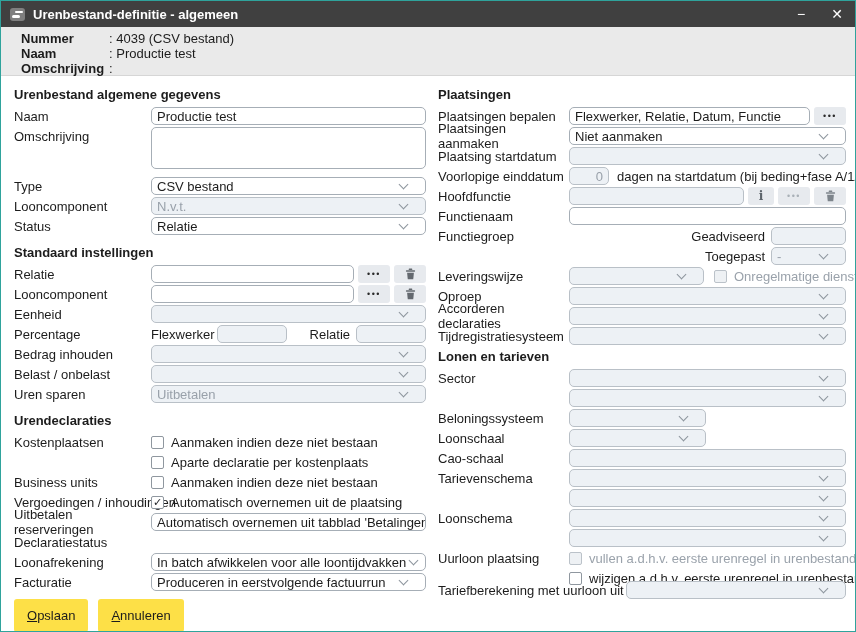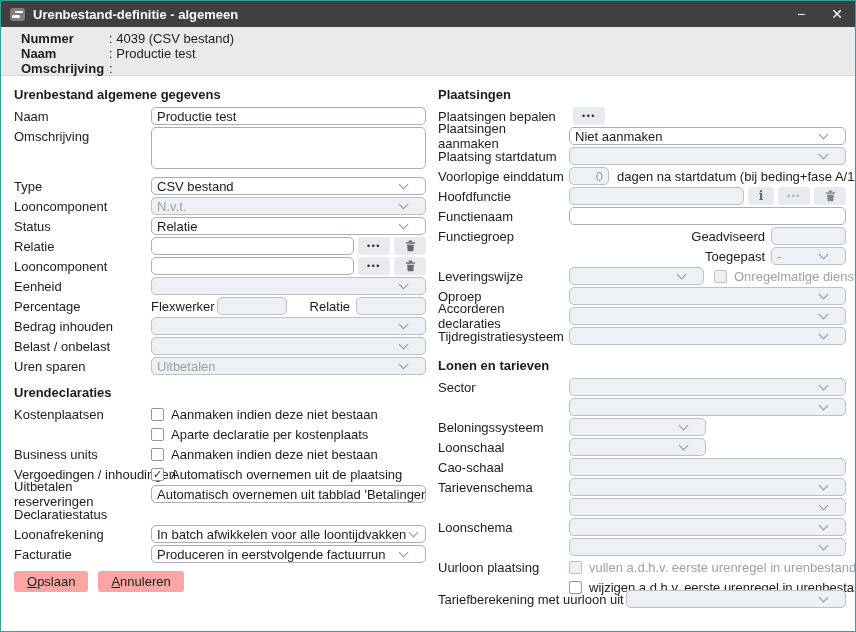--- a/index.html
+++ b/index.html
@@ -28,21 +28,21 @@
   .win-btn { color:#fff; font-size:14px; margin-left:18px; line-height:1; }
   
   .header { background:#eaeaea; height:49px; padding:4px 8px 0; border-bottom:1px solid #d6d6d6; }
   .hrow { display:flex; height:15px; align-items:center;padding-left:12px; }
   .hlabel { font-weight:bold; width:88px; flex:none; }
   
   .col { position:absolute; }
   .col-left  { left:13px;  top:86px; width:412px; }
   .col-right { left:437px; top:86px; width:408px; }
   .sec { font-weight:bold; height:16px; margin-bottom:4px; }
-  .mt10 { margin-top:10px; } .mt12 { margin-top:13px; }
+  .mt10 { margin-top:10px; } .mt12 { margin-top:4px; }
   .row { display:flex; align-items:center; height:18px; margin-bottom:2px; }
   .row.tall { height:42px; align-items:flex-start; margin-bottom:8px; }
   .row.tall .lbl { padding-top:2px; } .gap2 { height:2px; }
   .lbl { width:137px; flex:none; }
   .col-right .lbl { width:131px; }
   .lbl-wide { width:188px; flex:none; }
   
   .inp, .sel {
     height:18px; border:1px solid #a6aeb6; border-radius:5px; background:#fff;
     padding:0 5px; display:flex; align-items:center; overflow:hidden;
@@ -69,21 +69,21 @@
     margin-right:7px; flex:none; display:flex; align-items:center; justify-content:center;
     font-size:11px; line-height:1; color:#23262a; }
   .cb.dis { background:#eef1f4; border-color:#bbc2c9; }
   .cbl { white-space:nowrap; }
   .cbl.gray { color:#9aa2ab; }
   .suffix { margin-left:8px; white-space:nowrap; }
   .spacer { flex:1; }
   .rlbl { margin-right:6px; white-space:nowrap; }
   
   .btnrow { margin-top:8px; display:flex; }
-  .btn-main { height:21px; background:#fca5a5; border-radius:3px; padding:0 13px;
+  .btn-main { height:33px; background:#fde047; border-radius:3px; padding:0 13px;
     display:inline-flex; align-items:center; margin-right:10px; }
   .btn-main span { display:block; }
   .btn-main span::first-letter { text-decoration:underline; }
 </style>
 </head>
 <body>
 
 <div class="window">
 
   <div class="titlebar">
@@ -142,20 +142,21 @@
       </div>
 
     <div class="row">
         <span class="lbl">Status</span>
       <div class="sel">
           <span>Relatie</span>
           <span class="chev"></span>
         </div>
       </div>
 
+    <div class="sec mt10">Standaard instellingen</div>
 
     <div class="row">
         <span class="lbl">Relatie</span>
       <div class="inp"></div>
       <span class="btn-sm">
           <span class="dots">•••</span>
         </span>
       <span class="btn-sm">
           <svg width="11" height="12" viewBox="0 0 12 13">
             <rect x="1" y="2.4" width="10" height="1.6" rx=".5" fill="currentColor"></rect>
@@ -282,20 +283,21 @@
           <span>Annuleren</span>
         </span>
     </div>
   </div>
 
   <div class="col col-right">
     <div class="sec">Plaatsingen</div>
 
     <div class="row">
         <span class="lbl">Plaatsingen bepalen</span>
+      <div class="inp">Flexwerker, Relatie, Datum, Functie</div>
       <span class="btn-sm">
           <span class="dots">•••</span>
         </span>
       </div>
 
     <div class="row">
         <span class="lbl">Plaatsingen aanmaken</span>
       <div class="sel">
           <span>Niet aanmaken</span>
           <span class="chev"></span>

